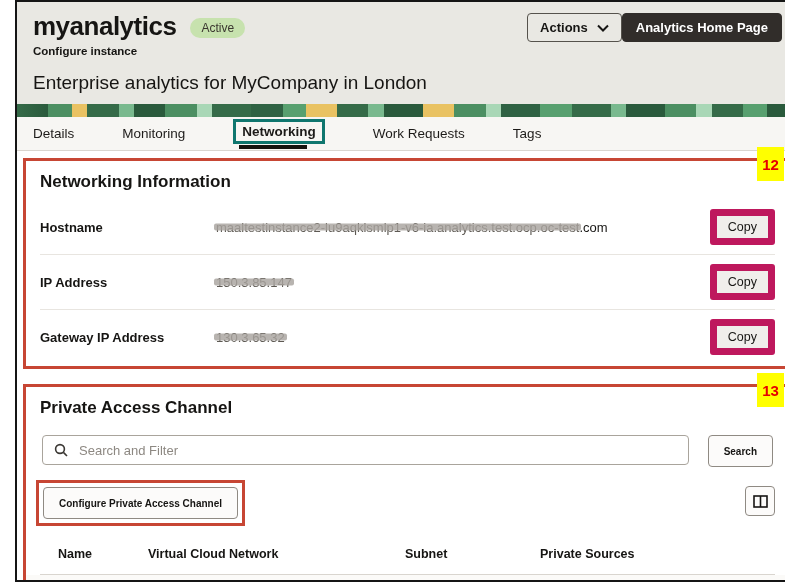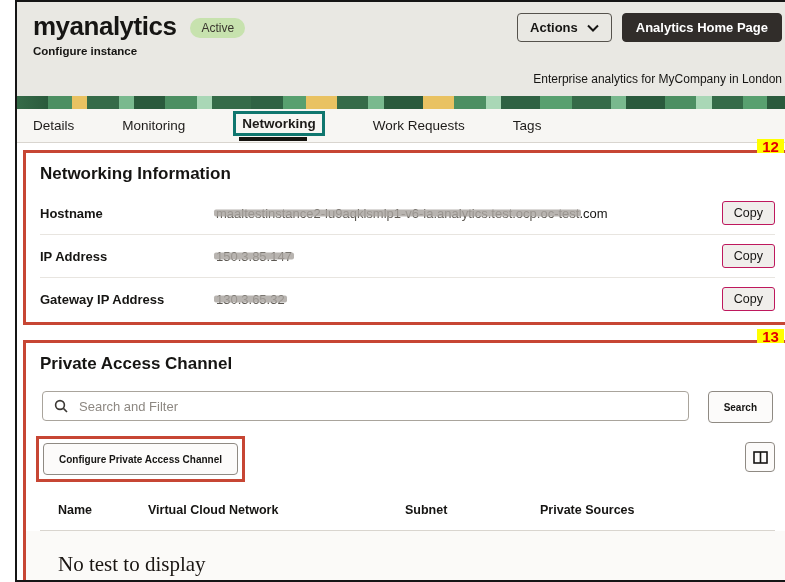--- a/index.html
+++ b/index.html
@@ -13,28 +13,28 @@
     overflow:hidden; background:#fff;margin-left:15px;
   }
 
   
   .page-header { background:#e9e8e3; padding:11px 16px 10px; flex:0 0 88px; }
   .header-top { display:flex; align-items:flex-start; }
   .title-wrap { display:flex; align-items:center; }
   .page-title { font-size:26px; font-weight:bold; margin:0; line-height:1.02; letter-spacing:-0.5px; }
   .status-badge { margin-left:14px; margin-top:4px; background:#c7e2ae; color:#3a362f;
     font-size:12px; padding:3px 11px; border-radius:11px; }
-  .header-buttons { margin-left:auto; display:flex; gap:10px; }
+  .header-buttons { margin-left:auto; display:flex; }
   .actions-btn { background:transparent; border:1px solid #55524c; border-radius:4px;
     height:29px; padding:0 12px; font-weight:bold; font-size:13px; color:#161513;
     display:flex; align-items:center; gap:9px; cursor:pointer; font-family:inherit; }
   .dark-btn { background:#312d2a; color:#fff; border:1px solid #312d2a; border-radius:4px;
     height:29px; padding:0 13px; font-weight:bold; font-size:13px; cursor:pointer; font-family:inherit; }
   .instance-type { font-size:11.5px; font-weight:bold; margin-top:3px; }
-  .description { font-size:12px; margin-top:15px;text-align:right; }
+  .description { font-size:19px; margin-top:15px; }
 
   
   .banner { flex:0 0 13px;
     background:linear-gradient(90deg,
       #356b48 0,#2a5a3c 4%,#4c8f62 4%,#4c8f62 7%,#e9c262 7%,#e9c262 9%,
       #356b48 9%,#356b48 13%,#79b98e 13%,#79b98e 15%,#2a5a3c 15%,#2a5a3c 19%,
       #4c8f62 19%,#4c8f62 23%,#a9d7b6 23%,#a9d7b6 25%,#356b48 25%,#356b48 30%,
       #2f6243 30%,#2f6243 34%,#58a06f 34%,#58a06f 37%,#e9c262 37%,#e9c262 41%,
       #356b48 41%,#356b48 45%,#79b98e 45%,#79b98e 47%,#2a5a3c 47%,#2a5a3c 52%,
       #e9c262 52%,#e9c262 56%,#4c8f62 56%,#4c8f62 60%,#a9d7b6 60%,#a9d7b6 62%,
@@ -48,35 +48,35 @@
     display:flex; align-items:center; gap:48px; padding:0 16px; font-size:13.5px; }
   .tab { cursor:pointer; color:#1d1b19; padding:4px 0; }
   .tab.active { font-weight:bold; padding:0; position:relative; }
   .tab-red-box { border:3px solid #0f766e; padding:2px 6px; display:inline-block; background:#f7f6f3; }
   .tab-underline { height:4px; background:#16130f; width:74%; margin:1px 0 0 6px; }
 
   
   .main { flex:1; background:#fff; padding:7px 6px 6px; display:flex; flex-direction:column; }
 
   .section { border:3px solid #c74634; position:relative; background:#fff; }
-  .callout { position:absolute; top:-14px; right:5px; width:27px; height:14px;
+  .callout { position:absolute; top:-14px; right:5px; width:27px; height:34px;
     background:#ffff00; color:#e50000; font-weight:bold; font-size:15px;
     display:flex; align-items:center; justify-content:center; }
 
   
   .section-networking { margin-bottom:15px; padding:9px 14px 2px; }
   .section-title { font-size:17px; font-weight:bold; margin:2px 0 8px; }
   .info-row { display:flex; align-items:center; padding:9px 0; border-bottom:1px solid #e8e5e0; }
   .info-row:last-child { border-bottom:none; }
   .info-label { width:176px; flex:0 0 176px; font-weight:bold; font-size:13px; }
   .info-value { flex:1; font-size:13px; color:#161513; }
   .strike { position:relative; color:#5d5953; white-space:nowrap; }
   .strike::after { content:""; position:absolute; left:-2px; right:-2px; top:50%; height:7px;
     transform:translateY(-50%); background:rgba(168,164,159,0.82); border-radius:2px; }
-  .copy-btn { background:#f0eeeb; border:1px solid #be185d; border-radius:3px;
+  .copy-btn { background:#f0eeeb; border:7px solid #be185d; border-radius:3px;
     padding:4px 11px; font-size:12.5px; color:#161513; cursor:pointer; font-family:inherit; }
 
   
   .section-private { flex:1; padding:9px 14px 0; display:flex; flex-direction:column; }
   .search-row { display:flex; gap:19px; margin:9px 2px 11px; }
   .search-box { flex:1; display:flex; align-items:center; gap:9px;
     border:1px solid #a9a49c; border-radius:4px; height:30px; padding:0 11px; background:#fff; }
   .search-input { border:none; outline:none; flex:1; font-size:13px; color:#161513;
     font-family:inherit; background:transparent; }
   .search-input::placeholder { color:#8d8882; }

